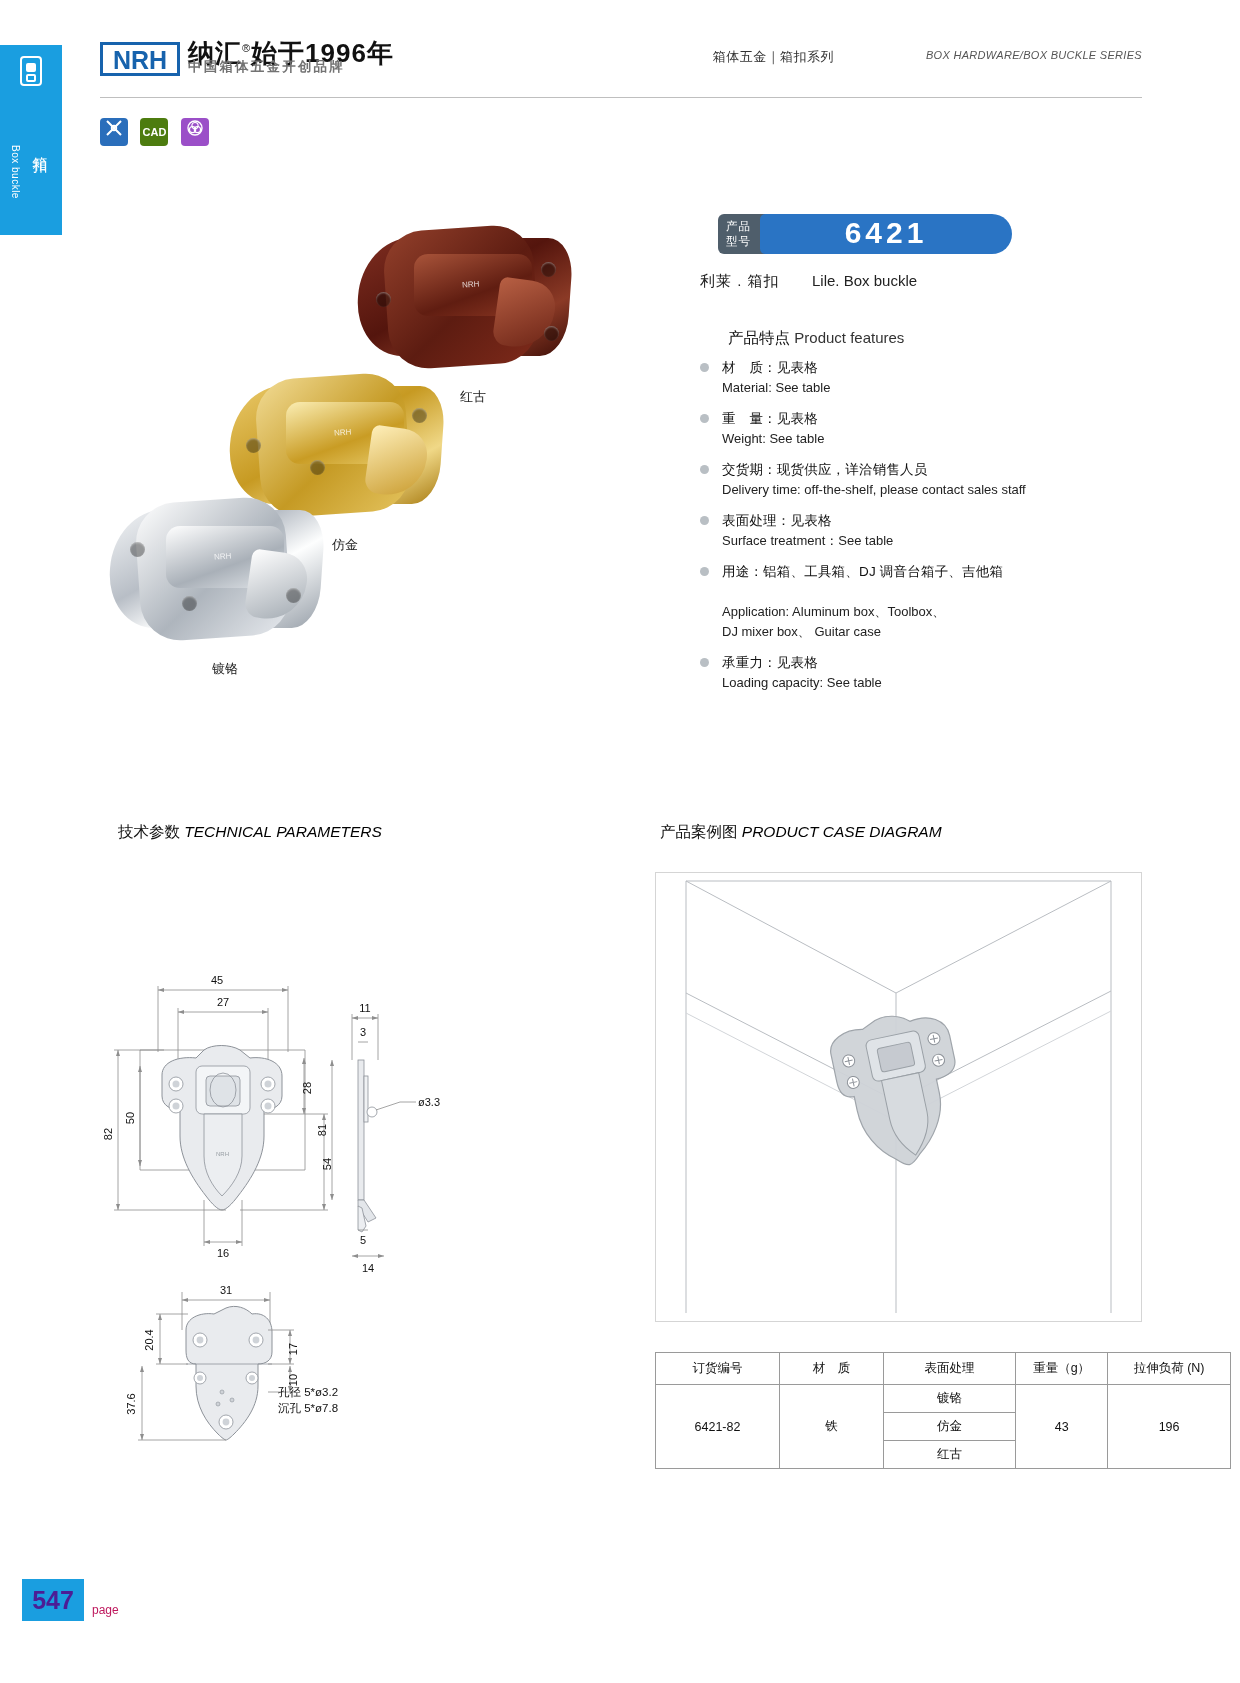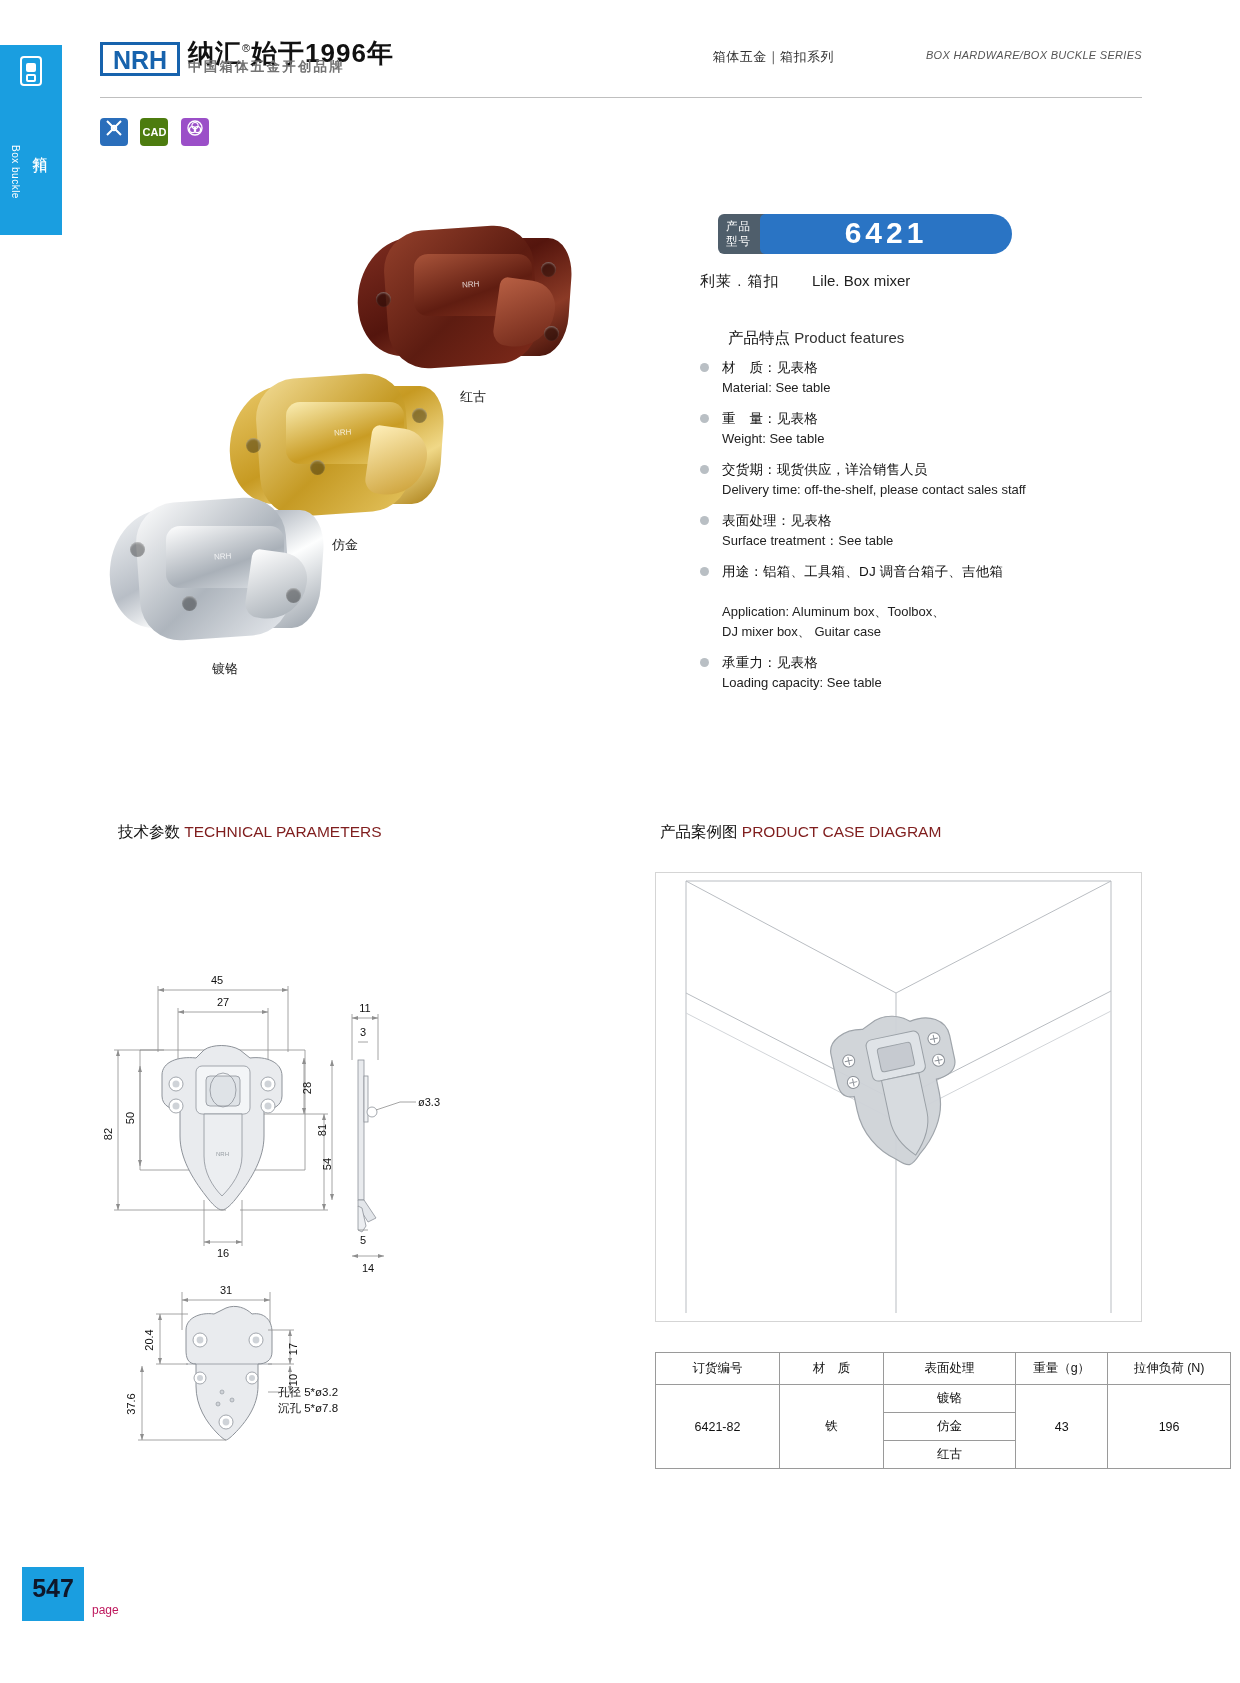--- a/index.html
+++ b/index.html
@@ -171,21 +171,21 @@
   .feat { position: relative; margin-bottom: 11px; padding-left: 22px; }
   .feat .bullet {
     position: absolute; left: 0; top: 5px; width: 9px; height: 9px;
     border-radius: 50%; background: #b9bfc4;
   }
   .feat .cn { font-size: 13.5px; color: #111; line-height: 20px; letter-spacing: .2px; }
   .feat .en { font-size: 13px; color: #222; line-height: 20px; }
 
   
   .sec-title { position: absolute; font-size: 15.5px; color: #111; }
-  .sec-title .en { color: #7f1d1d; }
+  .sec-title .en { color: #000000; font-style: italic; }
   #tech-title { left: 118px; top: 822px; }
   #case-title { left: 660px; top: 822px; }
 
   
   .tech { position: absolute; left: 100px; top: 900px; width: 520px; height: 620px; }
   .dwg-svg { position: absolute; left: 0; top: 0; }
 
   
   .case-box {
     position: absolute; left: 655px; top: 872px;
@@ -205,22 +205,22 @@
     text-align: center;
     padding: 5px 2px;
     font-weight: normal;
     color: #111;
   }
   .tbl thead th { background: #fff; font-size: 12.5px; padding: 7px 2px; }
 
   
   .page-num {
     position: absolute; left: 22px; bottom: 62px;
-    width: 62px; height: 54px; background: #1a9ee0;
-    color: #0f172a; font-size: 25px; font-weight: bold;
+    width: 62px; height: 42px; background: #1a9ee0;
+    color: #4c1d95; font-size: 25px; font-weight: bold;
     text-align: center; line-height: 42px;
   }
   .page-lbl { position: absolute; left: 92px; bottom: 66px; font-size: 12px; color: #be185d; }
 
   .nrh-mini {
     fill: none; stroke: #fff; stroke-width: 2;
   }
 </style>
 </head>
 <body>
@@ -313,21 +313,21 @@
 
 </div>
 
 <div class="model-wrap">
   <div class="model-tag">
     <div>产品</div>
     <div>型号</div>
   </div>
   <div class="model-bar">6421</div>
   <div class="model-sub-cn">利莱 . 箱扣</div>
-  <div class="model-sub-en">Lile. Box mixer</div>
+  <div class="model-sub-en">Lile. Box buckle</div>
 </div>
 
 <div class="feat-title">
   <span>产品特点</span>
   <span class="en">Product features</span>
 </div>
 <div class="feat-list">
   <div class="feat">
     <span class="bullet"></span>
     <div class="cn">材　质：见表格</div>

